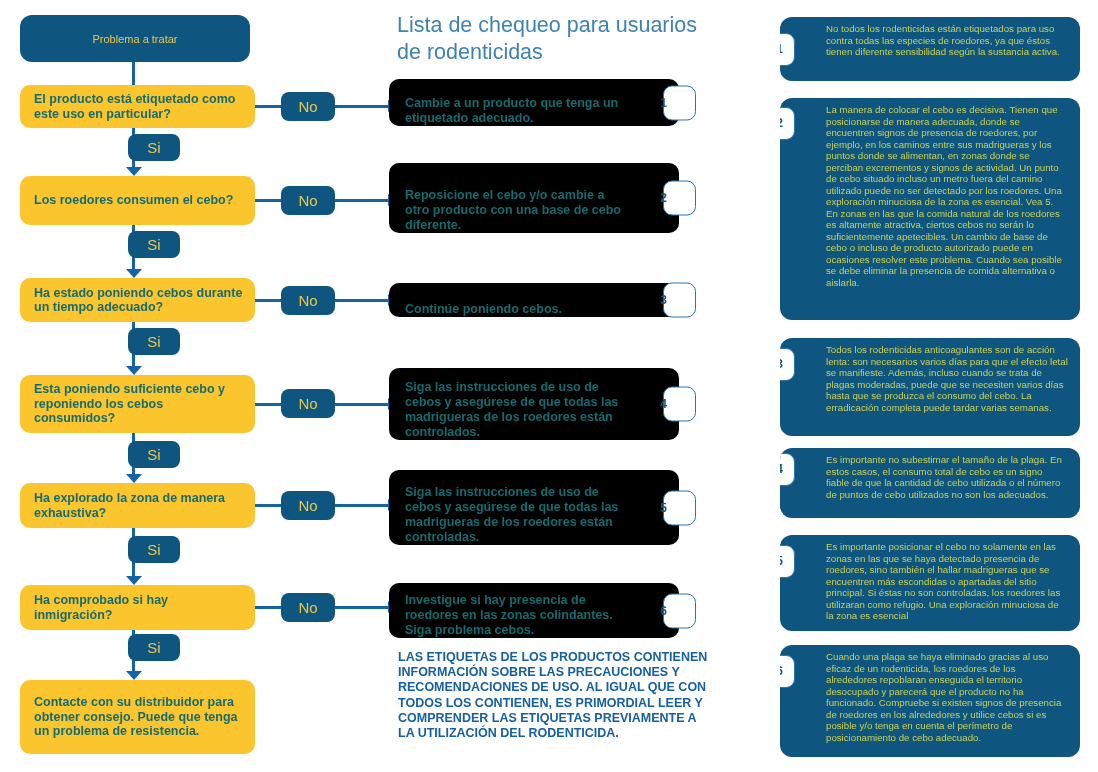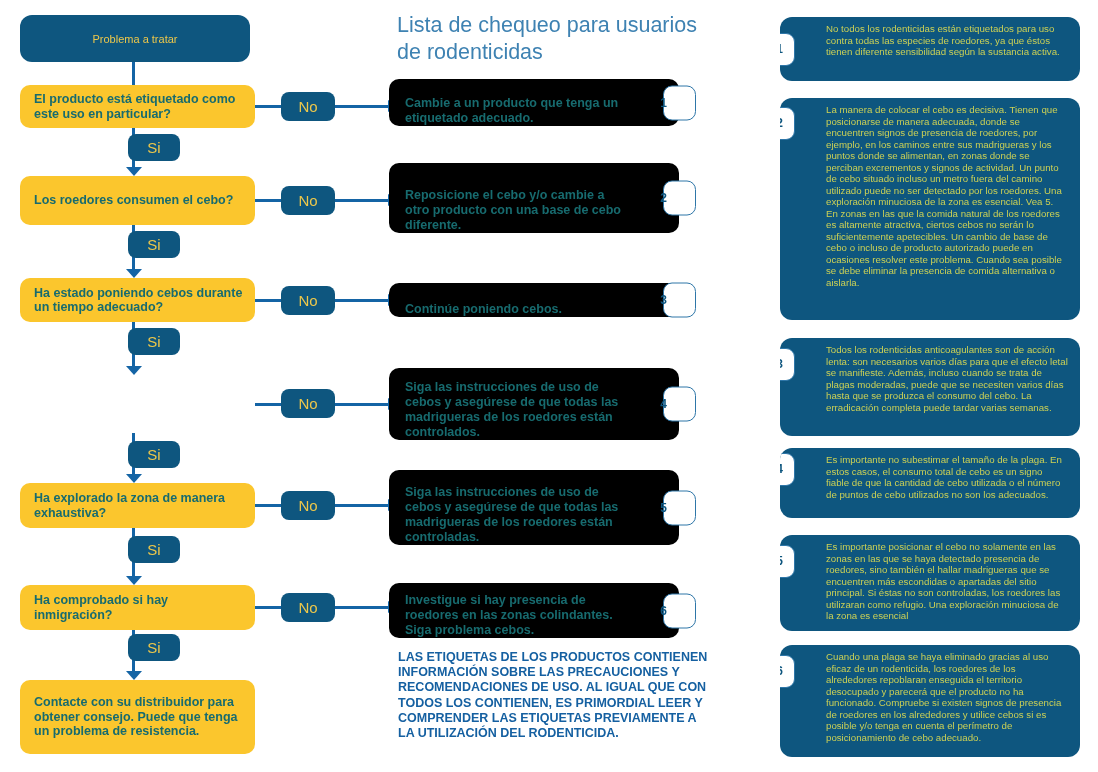--- a/index.html
+++ b/index.html
@@ -107,20 +107,23 @@
 
   <div class="qbox" style="top:85px;height:43px">
     <span>El producto está etiquetado como este uso en particular?</span>
   </div>
   <div class="qbox" style="top:176px;height:49px">
     <span>Los roedores consumen el cebo?</span>
   </div>
   <div class="qbox" style="top:278px;height:44px">
     <span>Ha estado poniendo cebos durante un tiempo adecuado?</span>
   </div>
+  <div class="qbox" style="top:375px;height:58px">
+    <span>Esta poniendo suficiente cebo y reponiendo los cebos consumidos?</span>
+  </div>
   <div class="qbox" style="top:585px;height:45px">
     <span>Ha comprobado si hay inmigración?</span>
   </div>
   <div class="qbox" style="top:483px;height:45px">
     <span>Ha explorado la zona de manera exhaustiva?</span>
   </div>
   <div class="qbox" style="top:680px;height:74px">
     <span>Contacte con su distribuidor para obtener consejo. Puede que tenga un problema de resistencia.</span>
   </div>
 

